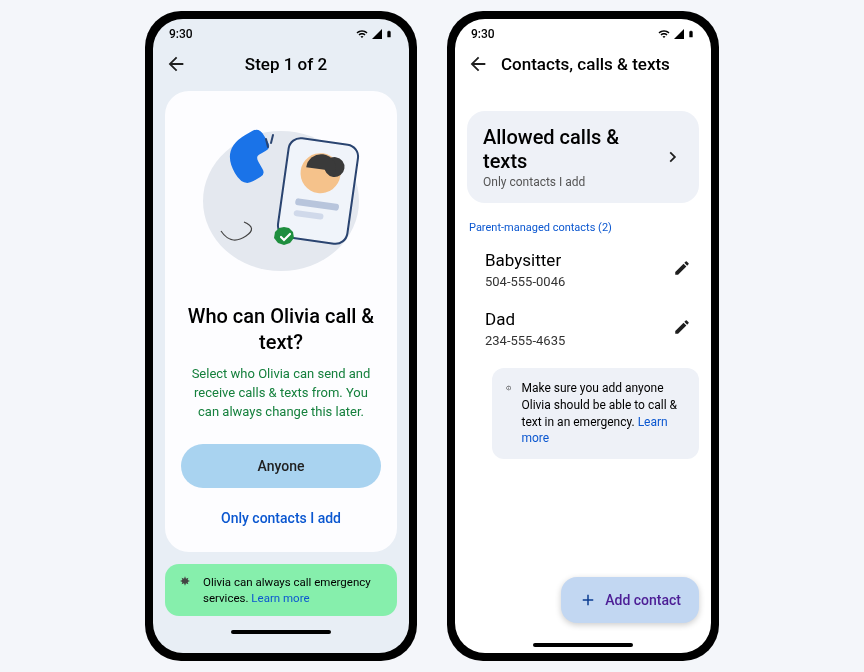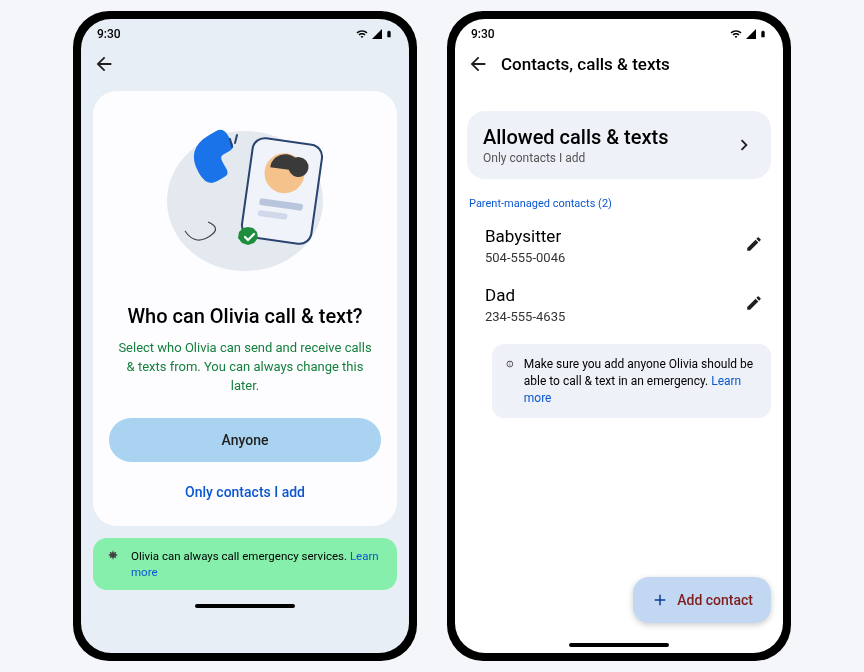--- a/index.html
+++ b/index.html
@@ -1,17 +1,17 @@
 <!DOCTYPE html>
 <html><head>
   <meta charset="utf-8">
   <style>
     * { margin: 0; padding: 0; box-sizing: border-box; font-family: -apple-system, BlinkMacSystemFont, 'Segoe UI', Roboto, sans-serif; }
     body { background: #f4f6fa; display: flex; gap: 30px; justify-content: center; align-items: center; height: 672px; width: 864px; }
-    .phone { width: 344px; height: 650px; background: #000; border-radius: 36px; padding: 8px; position: relative; }
+    .phone { width: 272px; height: 650px; background: #000; border-radius: 36px; padding: 8px; position: relative; }
     .screen { width: 100%; height: 100%; border-radius: 30px; overflow: hidden; display: flex; flex-direction: column; }
     .screen-1 { background: #e8eef5; }
     .screen-2 { background: #fff; }
     .status-bar { display: flex; justify-content: space-between; align-items: center; padding: 8px 16px 4px; font-size: 12px; font-weight: 500; }
     .status-right { display: flex; gap: 2px; align-items: center; }
     .status-icons svg { display: block; }
     .header { display: flex; align-items: center; padding: 8px 12px; gap: 12px; }
     .header-title { font-size: 17px; font-weight: 500; }
     .header-step { flex: 1; text-align: center; font-size: 17px; font-weight: 500; padding-right: 24px; }
     .card { background: #fdfdff; margin: 8px 12px; border-radius: 24px; padding: 16px 16px 20px; }
@@ -28,21 +28,21 @@
     .setting-row .primary { font-size: 20px; font-weight: 500; }
     .setting-row .secondary { font-size: 12px; color: #555; margin-top: 2px; }
     .section-label { color: #0b57d0; font-size: 11px; font-weight: 400; margin-bottom: 6px; padding-left: 2px; }
     .contact-row { display: flex; justify-content: space-between; align-items: center; padding: 10px 2px 10px 2px; margin-left: 16px; }
     .contact-name { font-size: 17px; font-weight: 400; }
     .contact-number { font-size: 13px; color: #333; margin-top: 4px; }
     .edit-btn { padding: 6px; cursor: pointer; }
     .info-box { background: #eef1f7; border-radius: 12px; padding: 12px 14px; display: flex; gap: 10px; align-items: flex-start; font-size: 12px; line-height: 1.4; margin-top: 10px; margin-left: 25px; }
     .info-box .link { color: #0b57d0; }
     .spacer { flex: 1; }
-    .fab { background: #c2d7f2; color: #7f1d1d; border: none; border-radius: 16px; padding: 14px 18px; font-size: 14px; font-weight: 500; display: flex; align-items: center; gap: 8px; align-self: flex-end; margin-bottom: 6px; cursor: pointer; box-shadow: 0 2px 6px rgba(0,0,0,0.2); }
+    .fab { background: #c2d7f2; color: #4c1d95; border: none; border-radius: 16px; padding: 14px 18px; font-size: 14px; font-weight: 500; display: flex; align-items: center; gap: 8px; align-self: flex-end; margin-bottom: 6px; cursor: pointer; box-shadow: 0 2px 6px rgba(0,0,0,0.2); }
     .nav-bar { height: 16px; display: flex; justify-content: center; align-items: center; }
     .nav-pill { width: 100px; height: 4px; background: #000; border-radius: 2px; }
   </style>
 </head>
 <body>
 
 <div class="phone">
   <div class="screen screen-1">
     <div class="status-bar">
       <span>9:30</span>
@@ -55,20 +55,21 @@
           </svg>
         <svg width="8" height="12" viewBox="0 0 24 24">
             <path d="M15.67 4H14V2h-4v2H8.33C7.6 4 7 4.6 7 5.33v15.33C7 21.4 7.6 22 8.33 22h7.33c.74 0 1.34-.6 1.34-1.33V5.33C17 4.6 16.4 4 15.67 4z" fill="#000"></path>
           </svg>
       </span>
     </div>
     <div class="header">
       <svg width="22" height="22" viewBox="0 0 24 24">
           <path d="M20 11H7.83l5.59-5.59L12 4l-8 8 8 8 1.41-1.41L7.83 13H20v-2z" fill="#1f1f1f"></path>
         </svg>
+      <div class="header-step">Step 1 of 2</div>
     </div>
     <div class="card">
       <div class="illustration">
         <svg width="200" height="180" viewBox="0 0 200 180">
           <ellipse cx="100" cy="90" rx="78" ry="70" fill="#e4e8ef"></ellipse>
           <rect x="102" y="30" width="70" height="100" rx="12" fill="#f0f4fa" stroke="#2a4470" stroke-width="2" transform="rotate(8 137 80)"></rect>
           <circle cx="137" cy="62" r="20" fill="#f5c28b" transform="rotate(8 137 80)"></circle>
           <circle cx="150" cy="54" r="10" fill="#3a3a3a" transform="rotate(8 137 80)"></circle>
           <path d="M122 58 a15 15 0 0 1 30 0" fill="#3a3a3a" transform="rotate(8 137 80)"></path>
           <rect x="116" y="90" width="44" height="7" rx="3" fill="#b8c5dc" transform="rotate(8 137 80)"></rect>

